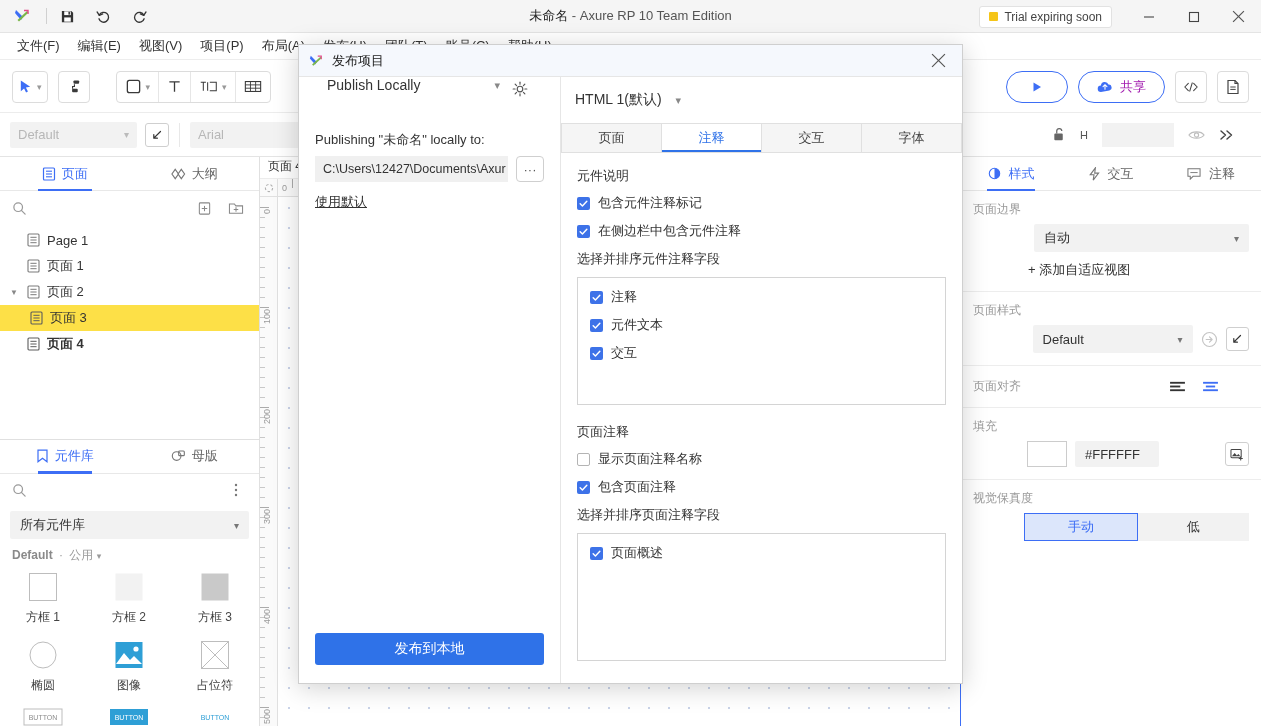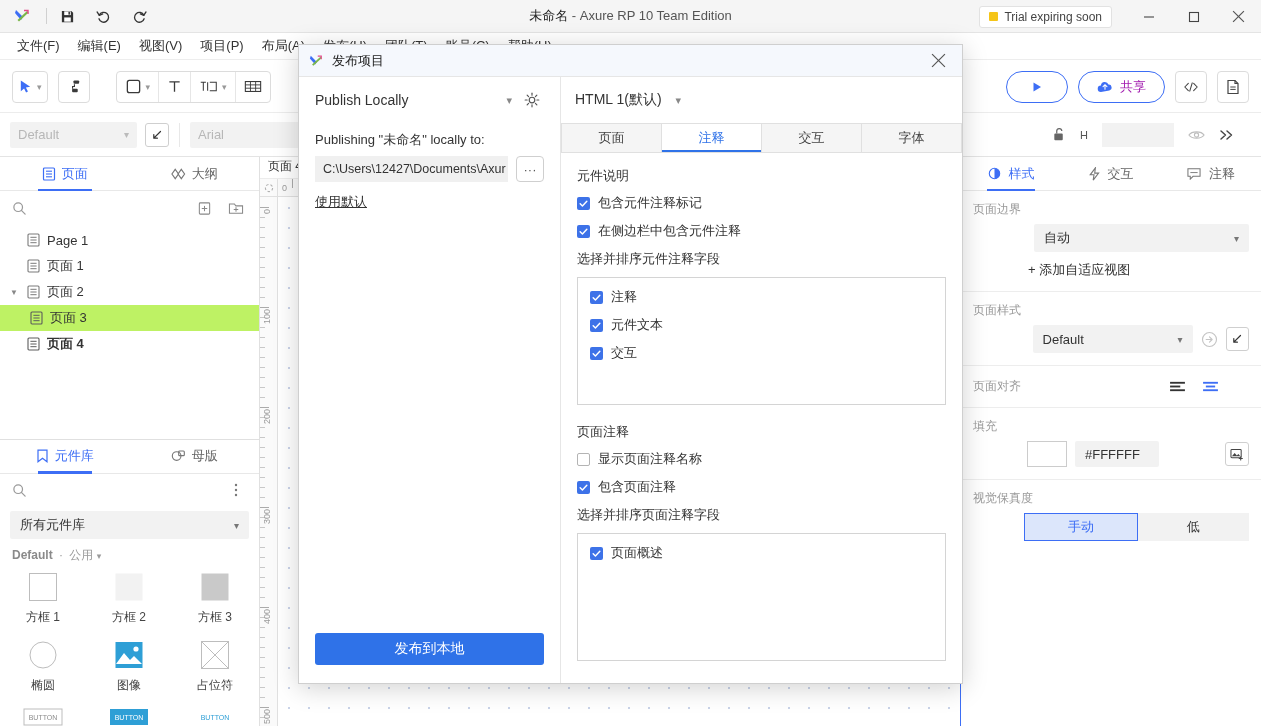--- a/index.html
+++ b/index.html
@@ -121,21 +121,21 @@
   .searchrow { height:34px; display:flex; align-items:center; padding:0 12px; }
   .searchrow .sicon { color:#999; }
   .searchrow .spacer { flex:1; }
   .iconbtn { width:22px; height:22px; display:flex; align-items:center; justify-content:center; cursor:pointer; color:#777; }
 
   .pagelist { padding-top:2px; }
   .prow {
     height:26px; display:flex; align-items:center; font-size:13px; color:#333;
     cursor:pointer; padding-left:8px; gap:7px;
   }
-  .prow.selected { background:#bef264; }
+  .prow.selected { background:#fde047; }
   .prow .arrow { width:12px; font-size:8px; color:#888; display:flex; align-items:center; justify-content:center; }
   .prow.bold { font-weight:bold; }
 
   .lp-bottom { margin-top:auto; border-top:1px solid #e0e0e0; height:287px; display:flex; flex-direction:column; }
   .lib-select {
     margin:4px 10px 0; height:28px; background:#f2f2f2; border-radius:2px;
     display:flex; align-items:center; justify-content:space-between; padding:0 10px;
     font-size:13px; color:#333; cursor:pointer;
   }
   .lib-sub { padding:8px 12px 4px; font-size:12px; color:#9b9b9b; }
@@ -229,21 +229,21 @@
     height:32px; background:#f5f8fd; border-bottom:1px solid #e6e6e6;
     display:flex; align-items:center; padding:0 10px; gap:9px;
   }
   .dlg-title { font-size:13px; color:#222; }
   .dlg-close { margin-left:auto; width:28px; height:28px; display:flex; align-items:center; justify-content:center; cursor:pointer; color:#555; }
 
   .dlg-body { flex:1; display:flex; }
   .dlg-left { width:262px; border-right:1px solid #e6e6e6; display:flex; flex-direction:column; }
   .dlg-right { flex:1; display:flex; flex-direction:column; }
 
-  .dl-top { height:46px; display:flex; align-items:center; padding:0 16px; gap:4px; }
+  .dl-top { height:46px; display:flex; align-items:flex-start; padding:0 28px; gap:4px; }
   .dl-select {
     flex:1; display:flex; align-items:center; justify-content:space-between;
     font-size:14px; color:#333; cursor:pointer; padding-right:4px;
   }
   .dl-select .cv { font-size:11px; color:#888; }
   .gear { width:24px; height:24px; display:flex; align-items:center; justify-content:center; cursor:pointer; color:#555; }
 
   .dl-content { padding:8px 16px 0; }
   .dl-content .lbl1 { font-size:13px; color:#333; margin-bottom:7px; }
   .pathrow { display:flex; align-items:center; gap:8px; }

